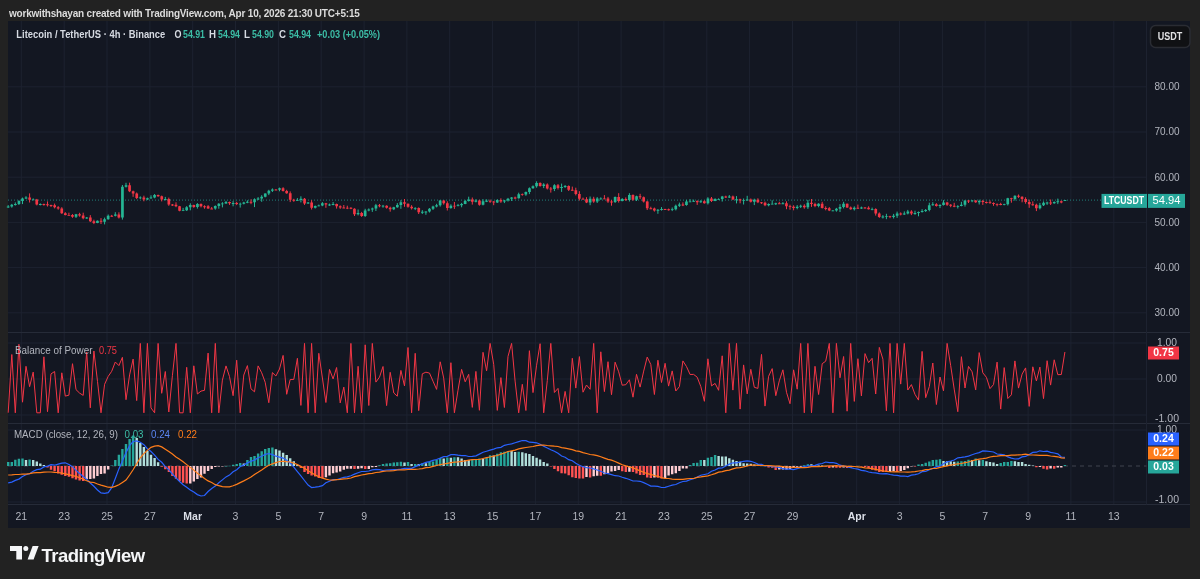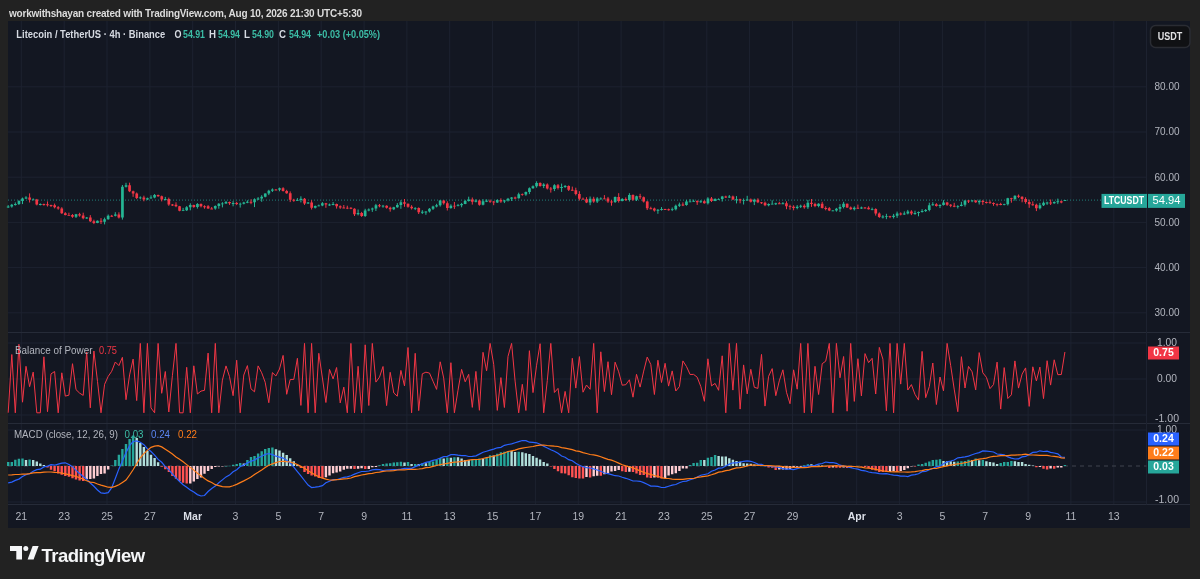--- a/index.html
+++ b/index.html
@@ -1,16 +1,16 @@
 <!DOCTYPE html>
 <html><head><meta charset="utf-8"><style>
 html,body{margin:0;padding:0;width:1200px;height:579px;background:#222222;overflow:hidden;position:relative}
 .attr{position:absolute;left:9px;top:7.5px;font-size:10px;font-weight:700;color:#dcdcdc;font-family:"Liberation Sans",sans-serif;white-space:nowrap;letter-spacing:-0.2px}
 </style></head><body>
-<div class="attr">workwithshayan created with TradingView.com, Aug 10, 2026 21:30 UTC+5:30</div>
+<div class="attr">workwithshayan created with TradingView.com, Apr 10, 2026 21:30 UTC+5:15</div>
 <svg width="1200" height="579" style="position:absolute;left:0;top:0" font-family="&quot;Liberation Sans&quot;,sans-serif">
     <rect x="8" y="21" width="1182" height="507" fill="#131722"></rect>
     <line x1="21.3" y1="21" x2="21.3" y2="504.5" stroke="#1d2230" stroke-width="1"></line>
     <line x1="64.2" y1="21" x2="64.2" y2="504.5" stroke="#1d2230" stroke-width="1"></line>
     <line x1="107.0" y1="21" x2="107.0" y2="504.5" stroke="#1d2230" stroke-width="1"></line>
     <line x1="149.9" y1="21" x2="149.9" y2="504.5" stroke="#1d2230" stroke-width="1"></line>
     <line x1="192.7" y1="21" x2="192.7" y2="504.5" stroke="#1d2230" stroke-width="1"></line>
     <line x1="235.5" y1="21" x2="235.5" y2="504.5" stroke="#1d2230" stroke-width="1"></line>
     <line x1="278.4" y1="21" x2="278.4" y2="504.5" stroke="#1d2230" stroke-width="1"></line>
     <line x1="321.2" y1="21" x2="321.2" y2="504.5" stroke="#1d2230" stroke-width="1"></line>

